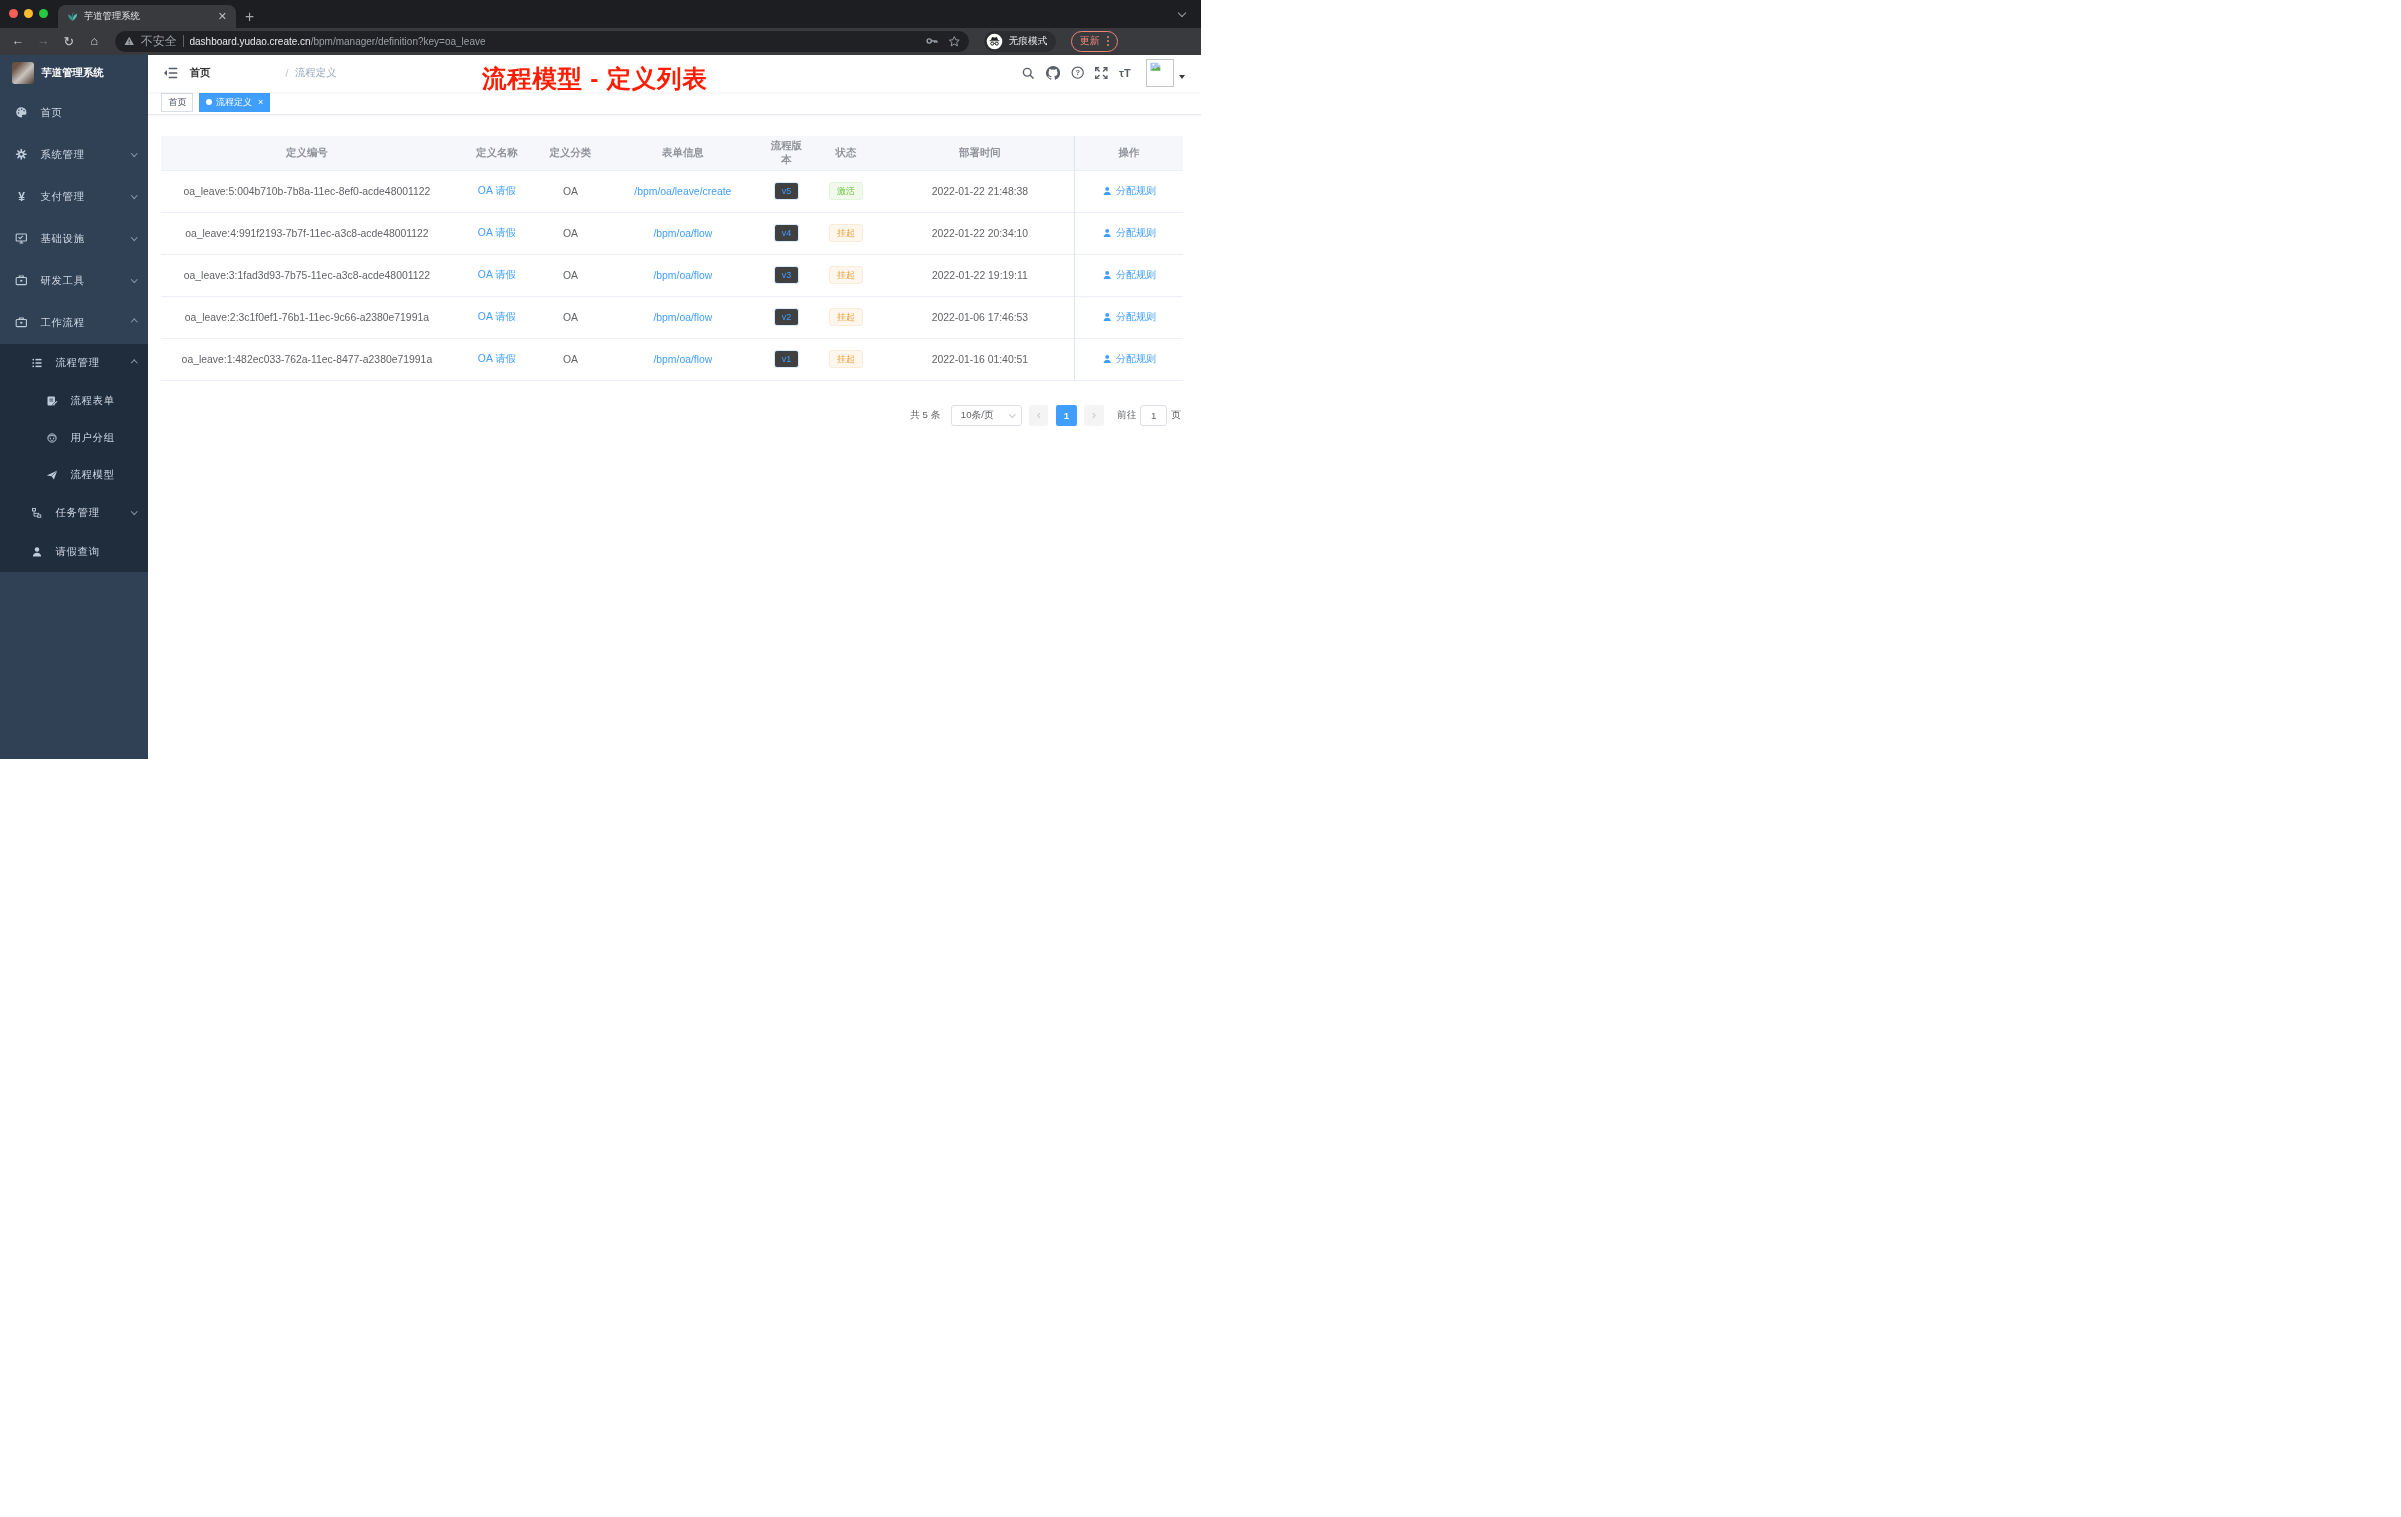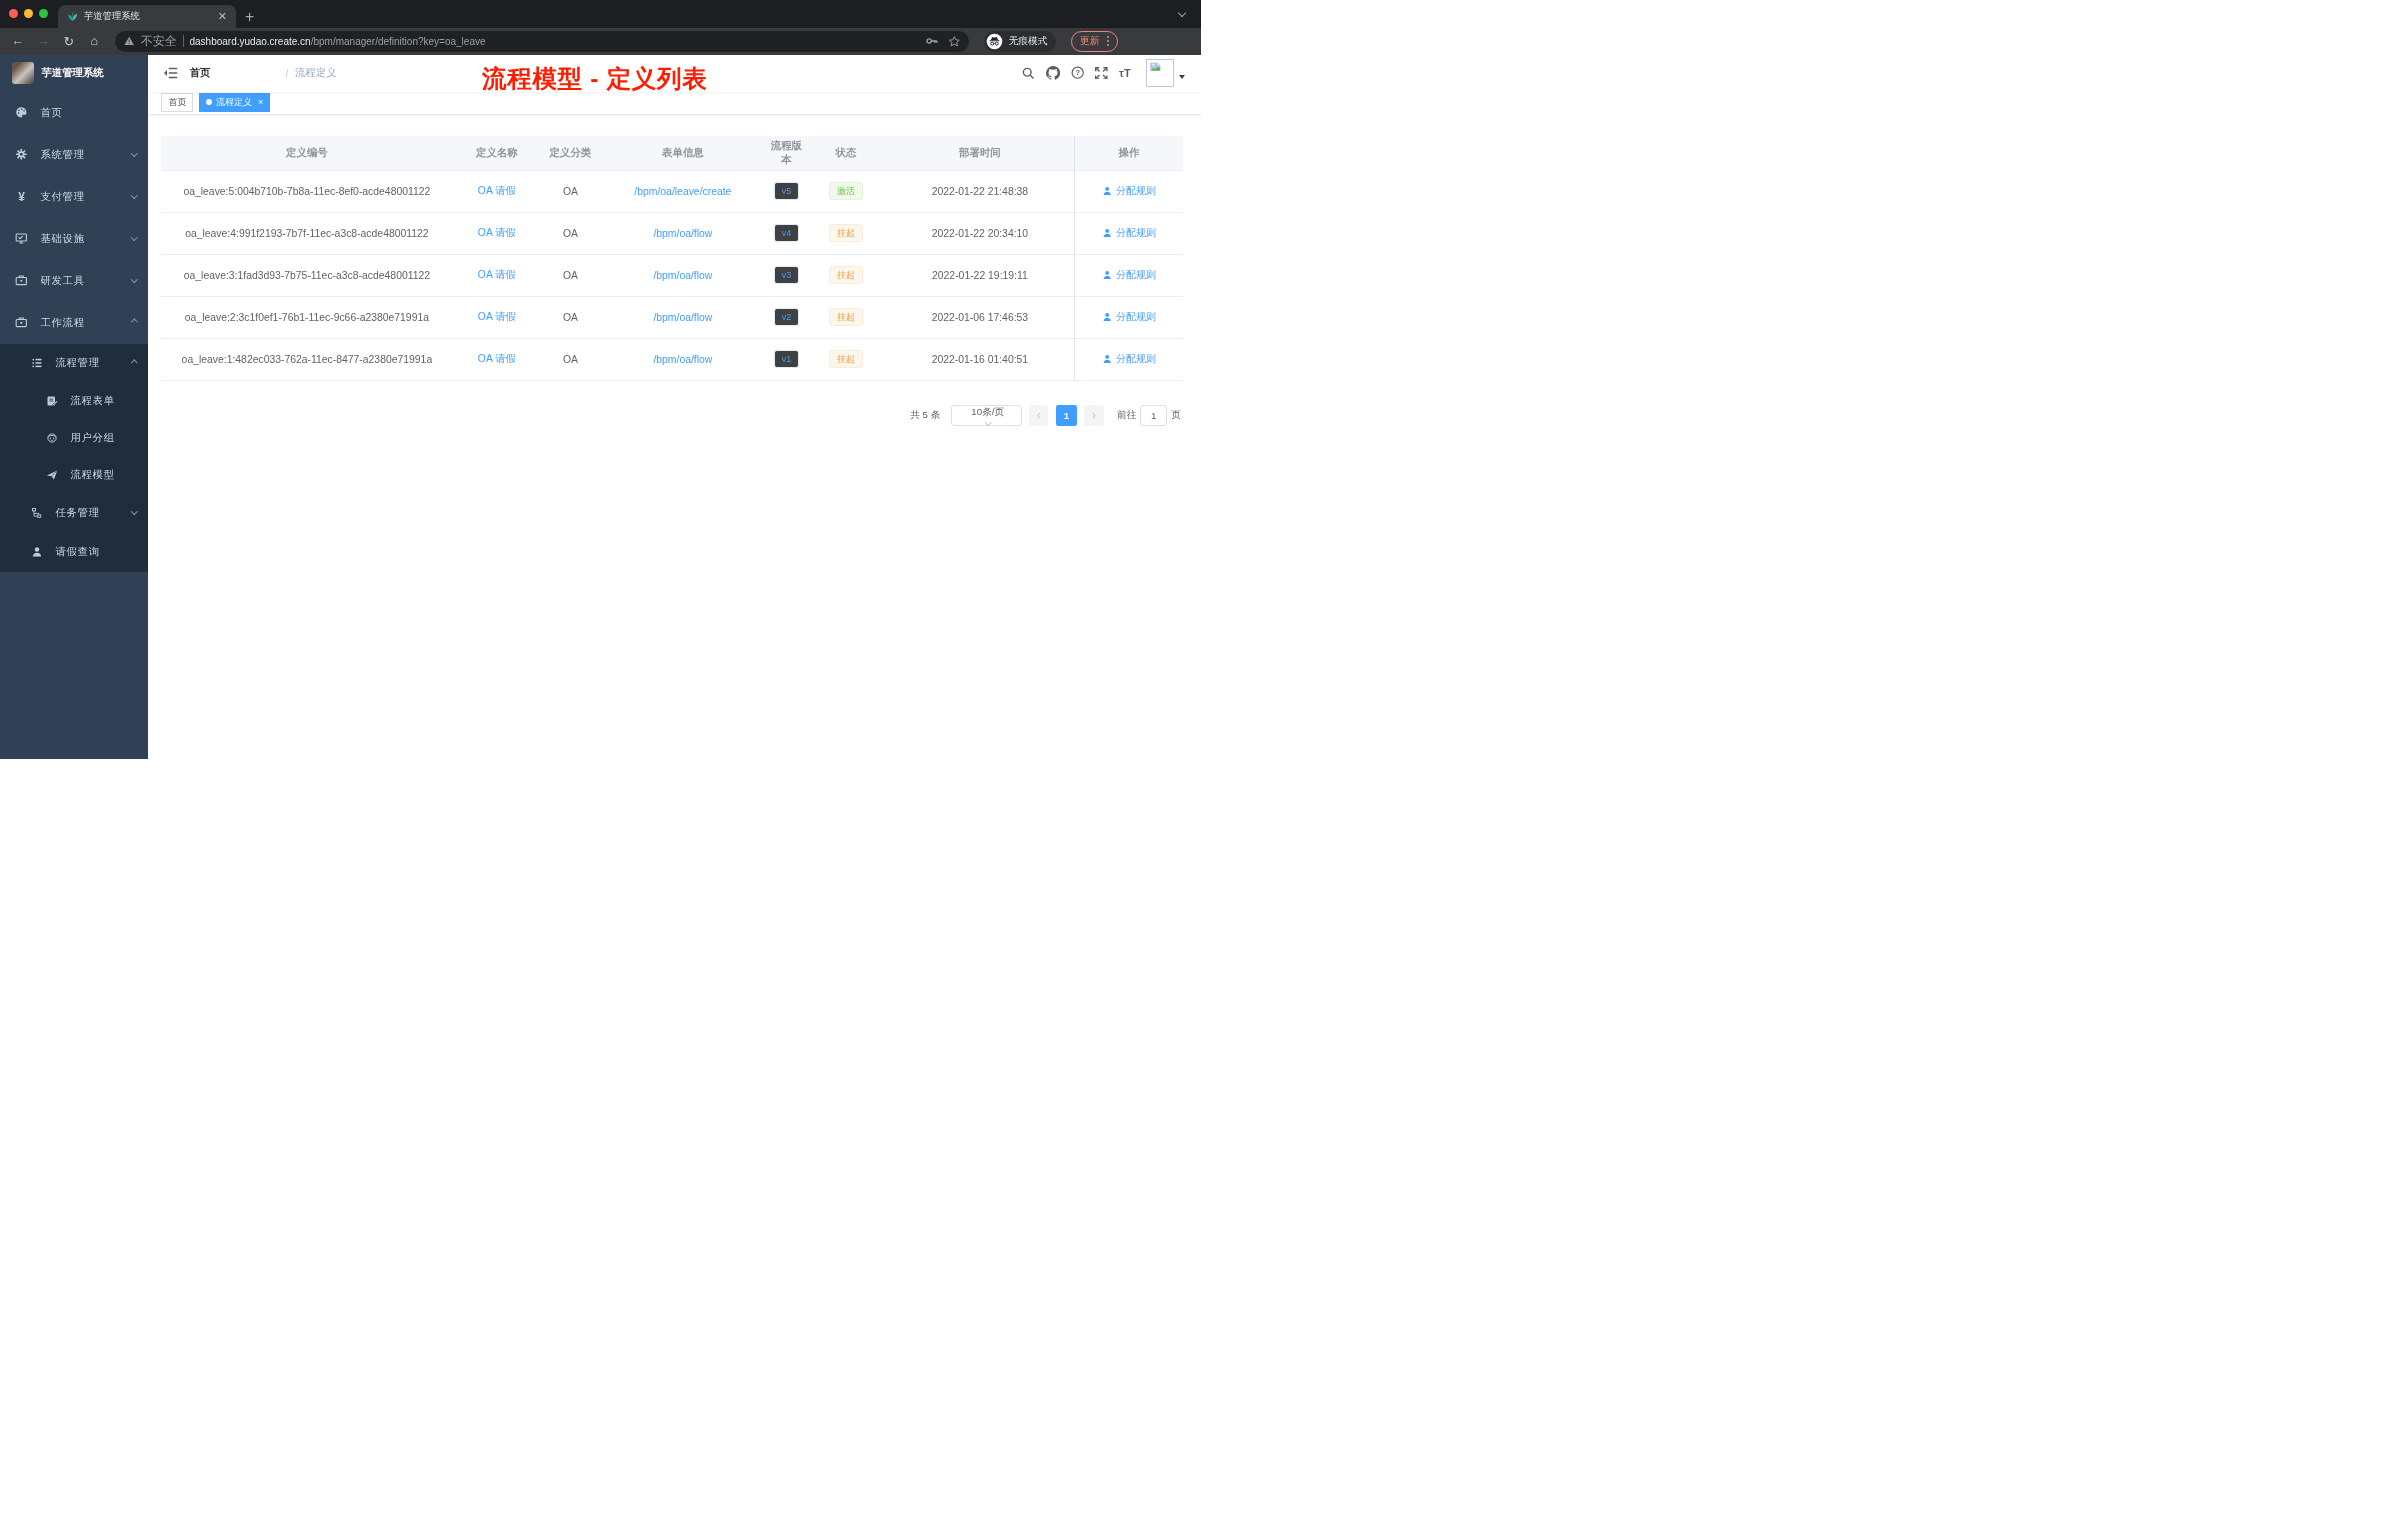--- a/index.html
+++ b/index.html
@@ -84,21 +84,21 @@
   .link { color:#409eff; text-decoration:none; cursor:pointer; }
   .el-tag { display:inline-flex; align-items:center; height:18.6px; padding:0 6.7px; border-radius:3px; font-size:9px; border:0.7px solid; }
   .el-tag.blue { background:#404040; border-color:#d9ecff; color:#409eff; }
   .el-tag.success { background:#f0f9eb; border-color:#e1f3d8; color:#67c23a; }
   .el-tag.warning { background:#fdf6ec; border-color:#faecd8; color:#e6a23c; }
   .action-link { display:inline-flex; align-items:center; gap:3.7px; font-size:10px; }
 
   
   .pagination { margin-top:24px; display:flex; align-items:center; justify-content:flex-end; gap:7.4px; color:#606266; font-size:9.7px; padding-right:3px; }
   .pg-total { margin-right:3px; }
-  .pg-select { width:71px; height:21px; border:0.7px solid #dcdfe6; border-radius:3px; display:flex; align-items:center; justify-content:space-between; padding:0 6px 0 9px; color:#606266;flex-direction:column; }
+  .pg-select { width:71px; height:21px; border:0.7px solid #dcdfe6; border-radius:3px; display:flex; align-items:center; justify-content:space-between; padding:0 6px 0 9px; color:#606266; }
   .pg-select .chev { width:4.5px; height:4.5px; border-color:#c0c4cc; margin-top:-2.2px; }
   .pg-btn { width:19.3px; height:21px; background:#f4f4f5; border-radius:2.2px; display:flex; align-items:center; justify-content:center; color:#c0c4cc; font-size:12px; }
   .pg-page { min-width:21px; height:21px; background:#409eff; color:#fff; border-radius:2.2px; display:flex; align-items:center; justify-content:center; font-weight:600; }
   .pg-goto { display:flex; align-items:center; gap:4px; margin-left:6px; }
   .pg-input { width:27px; height:21px; border:0.7px solid #dcdfe6; border-radius:3px; display:flex; align-items:center; justify-content:center; color:#606266; }
 </style>
 </head>
 <body>
 
 <div class="tabstrip">

